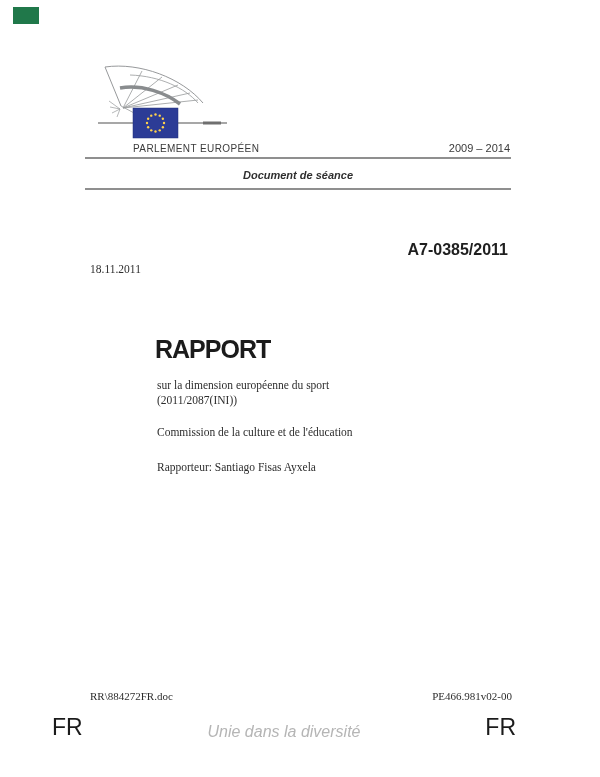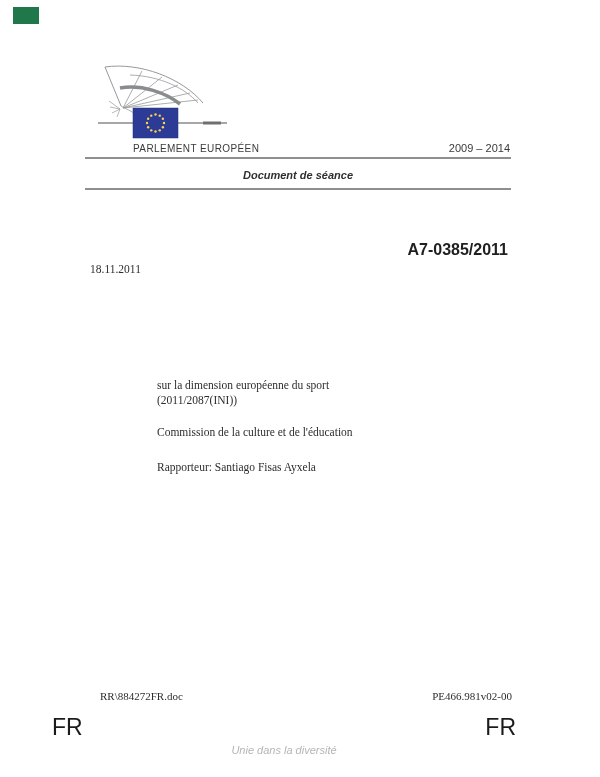--- a/index.html
+++ b/index.html
@@ -42,35 +42,35 @@
     font-size:25px;font-weight:bold;letter-spacing:-1px;color:#1b1b1b;white-space:nowrap;
   }
   .serif-block{
     font-family:"Liberation Serif", serif;
     font-size:11.5px;line-height:15px;color:#2d2d2d;white-space:nowrap;
   }
   .subject{left:157px;top:378px;}
   .committee{left:157px;top:425px;}
   .rapporteur{left:157px;top:460px;}
   .footer-doc-ref{
-    left:100px;top:690px;
+    left:90px;top:690px;
     font-family:"Liberation Serif", serif;font-size:11px;white-space:nowrap;
   }
   .footer-pe-ref{
     right:88px;top:690px;
     font-family:Liberation Serif, serif;font-size:11px;white-space:nowrap;
   }
   .lang-code{
     top:714px;font-size:23px;font-weight:normal;color:#1b1b1b;white-space:nowrap;
   }
   .lang-left{left:52px;}
   .lang-right{right:84px;}
   .motto{
     left:58px;top:723px;width:452px;text-align:center;
-    font-size:11px;font-style:italic;color:#b5b5b5;white-space:nowrap;margin-top:21px;
+    font-size:16px;font-style:italic;color:#b5b5b5;white-space:nowrap;
   }
 </style>
 </head>
 <body>
 
 <div class="page">
 
   <div class="abs corner-badge"></div>
 
   <svg class="abs logo-svg" viewBox="0 0 140 80" xmlns="http://www.w3.org/2000/svg">
@@ -122,20 +122,21 @@
   <div class="abs rule rule-1"></div>
 
   <div class="abs doc-type">Document de séance</div>
 
   <div class="abs rule rule-2"></div>
 
   <div class="abs doc-ref">A7-0385/2011</div>
 
   <div class="abs doc-date">18.11.2011</div>
 
+  <div class="abs title">RAPPORT</div>
 
   <div class="abs serif-block subject">
     <div>sur la dimension européenne du sport</div>
     <div>(2011/2087(INI))</div>
   </div>
 
   <div class="abs serif-block committee">Commission de la culture et de l'éducation</div>
 
   <div class="abs serif-block rapporteur">Rapporteur: Santiago Fisas Ayxela</div>
 

